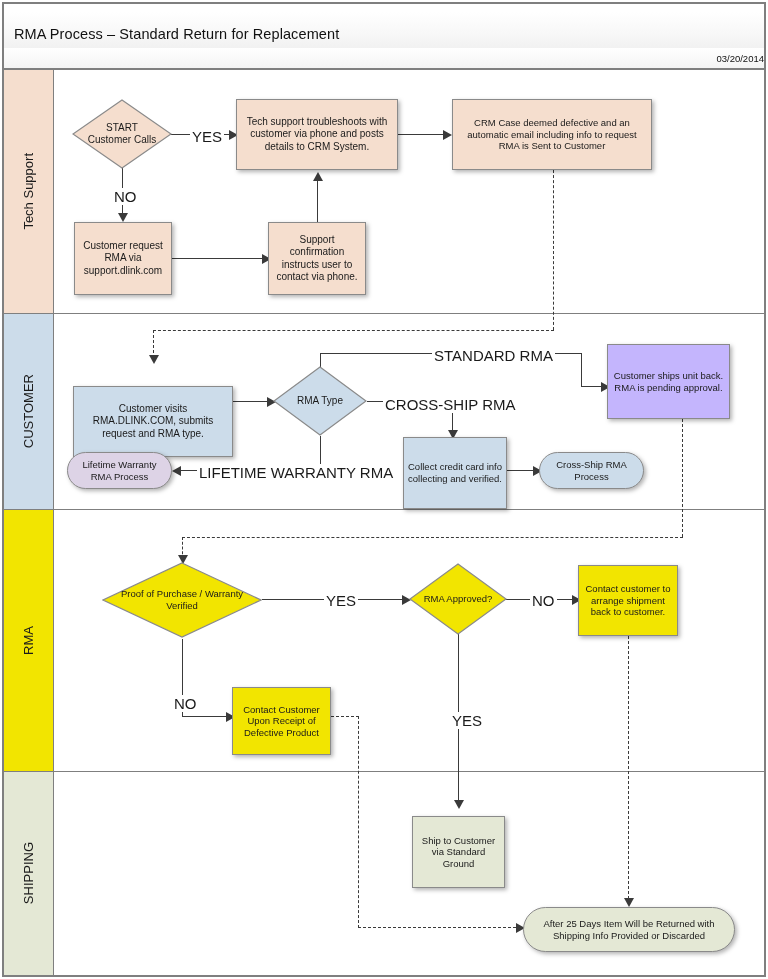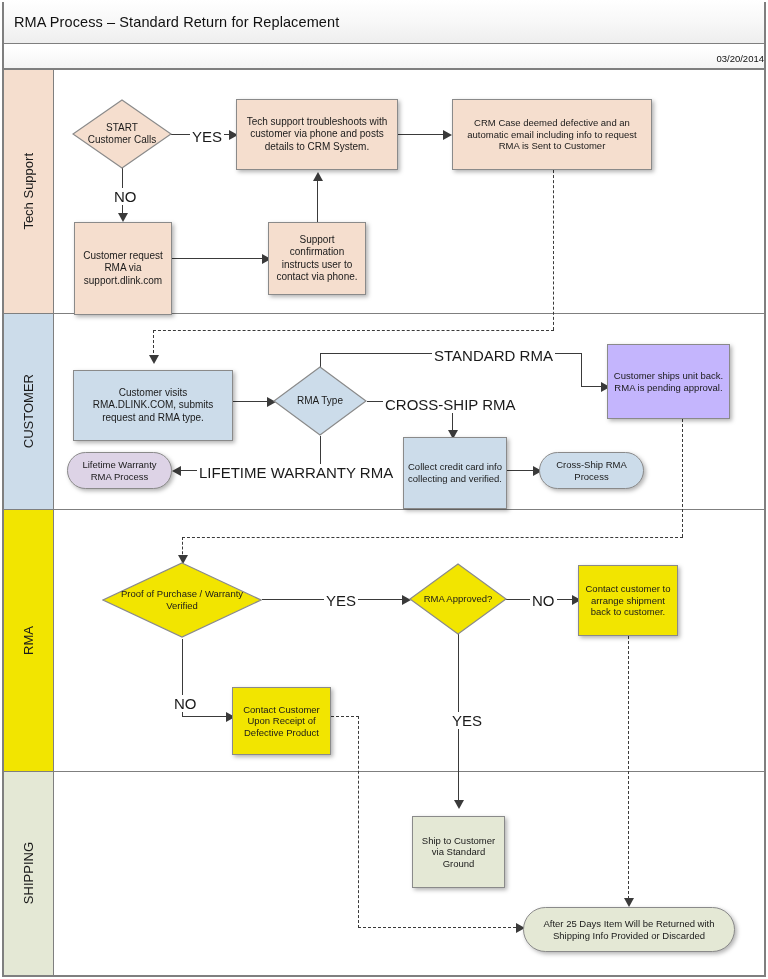--- a/index.html
+++ b/index.html
@@ -8,21 +8,21 @@
     position:relative;width:768px;height:979px;overflow:hidden;
     background:#ffffff;box-sizing:border-box;
   }
   
   .frame{
     position:absolute;left:2px;top:2px;width:764px;height:975px;
     border:2px solid #7f7f7f;box-sizing:border-box;background:#fff;
   }
   
   .titlebar{
-    position:absolute;left:4px;top:0;width:760px;height:44px;
+    position:absolute;left:4px;top:12px;width:760px;height:44px;
     background:linear-gradient(to bottom,#ffffff 0%,#f7f7f7 55%,#eeeeee 100%);
     border-bottom:1px solid #7f7f7f;box-sizing:border-box;
     display:flex;align-items:center;
   }
   .titlebar .t{font-size:14.5px;color:#111;padding-left:10px;letter-spacing:.1px;}
   .datebar{
     position:absolute;left:4px;top:48px;width:760px;height:22px;
     background:linear-gradient(to bottom,#ffffff 0%,#f4f4f4 100%);
     border-bottom:2px solid #7f7f7f;box-sizing:border-box;
     display:flex;align-items:center;justify-content:flex-end;
@@ -189,29 +189,29 @@
   </div>
 
   <div class="node rect" style="left:236px;top:99px;width:162px;height:71px;background:#f5dece;font-size:10px;">
     <div class="lbl">Tech support troubleshoots with customer via phone and posts details to CRM System.</div>
   </div>
 
   <div class="node rect" style="left:452px;top:99px;width:200px;height:71px;background:#f5dece;font-size:9.5px;">
     <div class="lbl">CRM Case deemed defective and an automatic email including info to request RMA is  Sent to Customer</div>
   </div>
 
-  <div class="node rect" style="left:74px;top:222px;width:98px;height:93px;background:#f5dece;font-size:10px;">
+  <div class="node rect" style="left:74px;top:222px;width:98px;height:73px;background:#f5dece;font-size:10px;">
     <div class="lbl">Customer request RMA via support.dlink.com</div>
   </div>
 
   <div class="node rect" style="left:268px;top:222px;width:98px;height:73px;background:#f5dece;font-size:10px;">
     <div class="lbl">Support confirmation instructs user to contact via phone.</div>
   </div>
 
-  <div class="node rect" style="left:73px;top:370px;width:160px;height:71px;background:#ccdcea;font-size:10px;">
+  <div class="node rect" style="left:73px;top:386px;width:160px;height:71px;background:#ccdcea;font-size:10px;">
     <div class="lbl">Customer visits RMA.DLINK.COM, submits request and RMA type.</div>
   </div>
 
   <div class="node dia" style="left:273px;top:366px;width:94px;height:70px;font-size:10px;">
     <svg class="dshape" viewBox="0 0 94 70" preserveAspectRatio="none">
       <polygon points="47,1 93,35 47,69 1,35" fill="#ccdcea" stroke="#8a8a8a" stroke-width="1.2"></polygon>
     </svg>
     <div class="lbl">RMA Type</div>
   </div>
 

